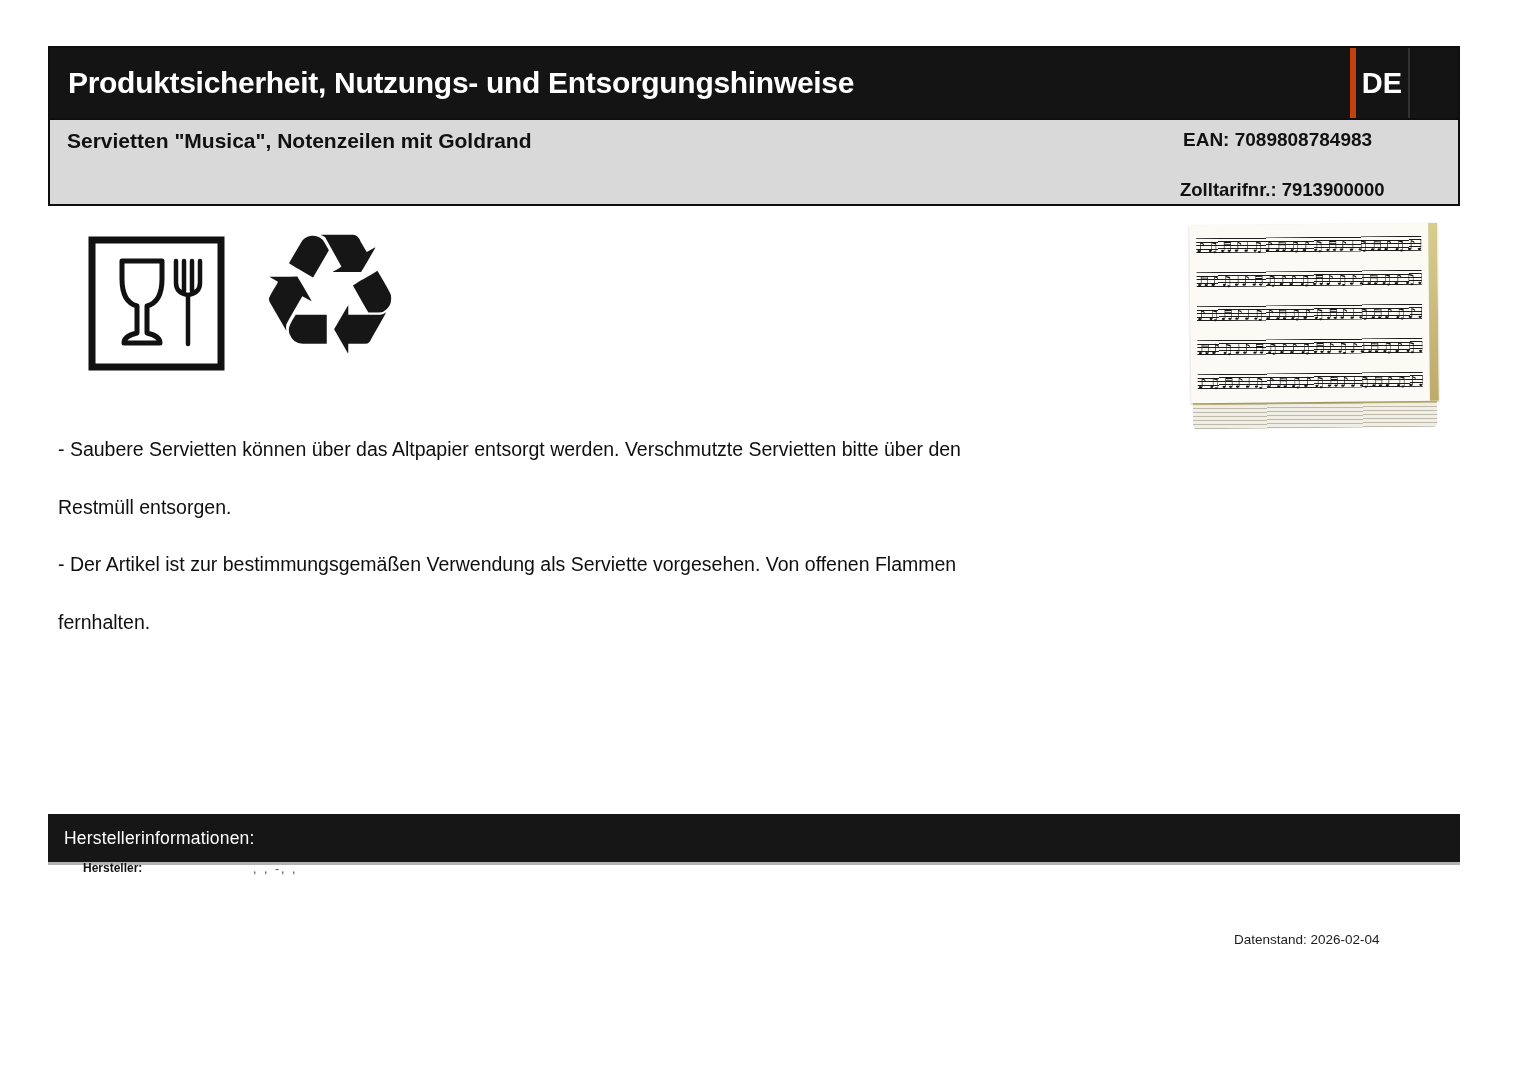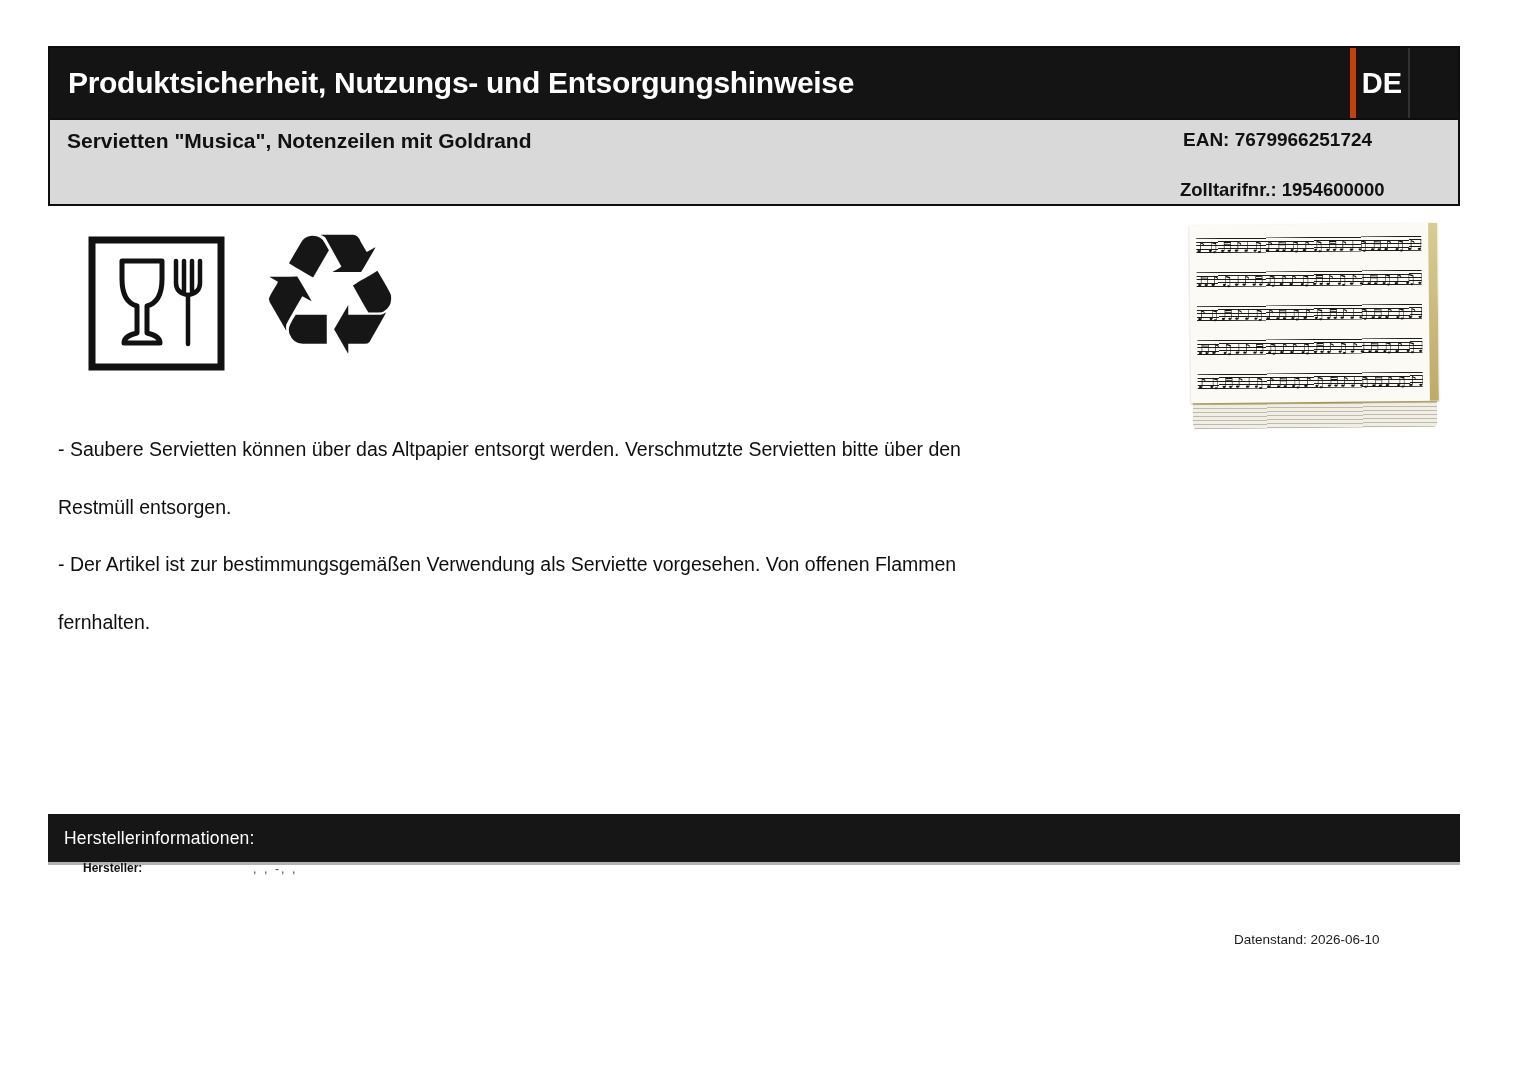--- a/index.html
+++ b/index.html
@@ -63,22 +63,22 @@
 <div class="page">
 
   <div class="hdr">
     <div class="hdr-black">
       <div class="hdr-title">Produktsicherheit, Nutzungs- und Entsorgungshinweise</div>
       <div class="de-cell">DE</div>
       <div class="de-spacer"></div>
     </div>
     <div class="hdr-gray">
       <div class="prod-name">Servietten "Musica", Notenzeilen mit Goldrand</div>
-      <div class="ean">EAN: 7679966251724</div>
-      <div class="zoll">Zolltarifnr.: 1954600000</div>
+      <div class="ean">EAN: 7089808784983</div>
+      <div class="zoll">Zolltarifnr.: 7913900000</div>
     </div>
   </div>
 
   <div class="icon" style="left:88px;top:236px;">
     <svg width="137" height="135" viewBox="0 0 137 135">
       <rect x="4" y="4" width="129" height="127" fill="none" stroke="#111" stroke-width="7"></rect>
       <path d="M34 25 V43 Q34 66 49 70 L49 97 Q36 100 36 107 L72 107 Q72 100 59 97 L59 70 Q74 66 74 43 L74 25 Z" fill="none" stroke="#111" stroke-width="5" stroke-linejoin="round"></path>
       <path d="M88 25 V47 Q88 57 100 59 M96 25 V55 M104 25 V55 M112 25 V47 Q112 57 100 59 M100 59 V108" fill="none" stroke="#111" stroke-width="4.5" stroke-linecap="round"></path>
     </svg>
   </div>
@@ -123,15 +123,15 @@
     <div>- Der Artikel ist zur bestimmungsgemäßen Verwendung als Serviette vorgesehen. Von offenen Flammen</div>
     <div>fernhalten.</div>
   </div>
 
   <div class="mfr-bar">
     <span>Herstellerinformationen:</span>
   </div>
   <div class="mfr-label">Hersteller:</div>
   <div class="mfr-value">, ,  -, ,</div>
 
-  <div class="datenstand">Datenstand: 2026-06-10</div>
+  <div class="datenstand">Datenstand: 2026-02-04</div>
 
 </div>
 
 </body></html>

